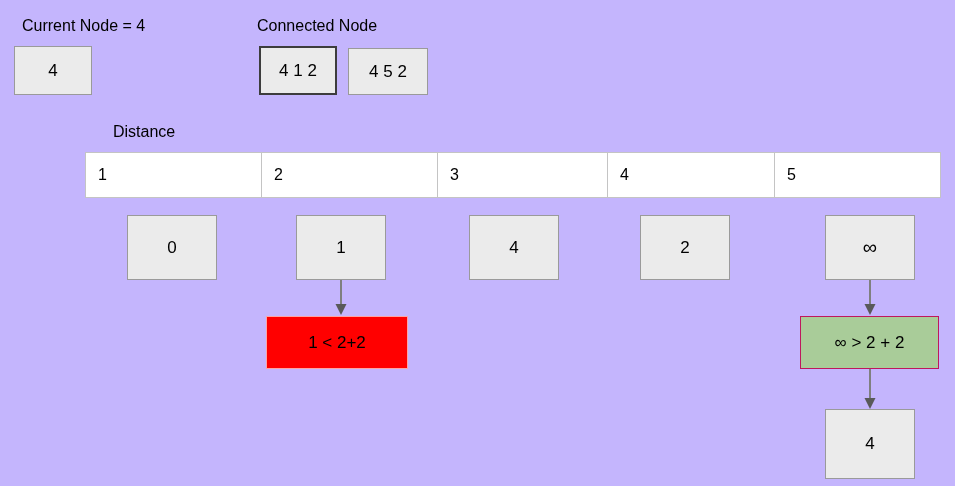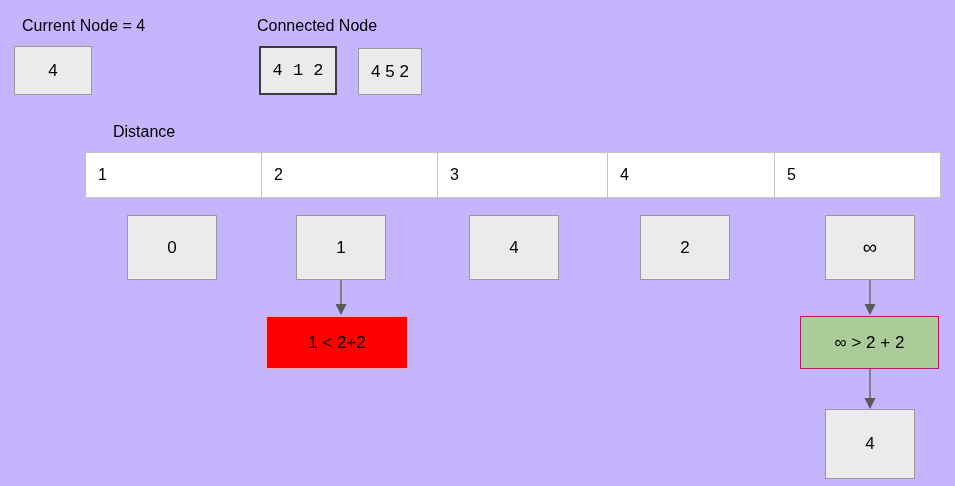--- a/index.html
+++ b/index.html
@@ -31,21 +31,20 @@
     background: #ebebeb;
     border: 1px solid #9a9a9a;
     display: flex;
     align-items: center;
     justify-content: center;
     font-size: 17px;
     color: #000000;
   }
   .box.strong {
     border: 2px solid #3d3d3d;
-    font-family: Liberation Mono, monospace;
   }
   .box.red {
     background: #ff0000;
     border: 1px solid #fca5a5;
   }
   .box.green {
     background: #a9cc99;
     border: 1px solid #be185d;
   }
   .table {
@@ -78,21 +77,21 @@
 <div id="canvas">
 
   <div class="lbl" style="left:22px; top:16px;">Current Node = 4</div>
 
   <div class="box" style="left:14px; top:46px; width:78px; height:49px;">4</div>
 
   <div class="lbl" style="left:257px; top:16px;">Connected Node</div>
 
   <div class="box strong" style="left:259px; top:46px; width:78px; height:49px;">4 1 2</div>
 
-  <div class="box" style="left:358px; top:48px; width:64px; height:47px;">4 5 2</div>
+  <div class="box" style="left:348px; top:48px; width:80px; height:47px;">4 5 2</div>
 
   <div class="lbl" style="left:89px; top:122px;margin-left:24px;">Distance</div>
 
   <div class="table" style="left:85px; top:152px; width:856px; height:46px;">
     <div class="cell" style="width:176px;">1</div>
     <div class="cell" style="width:176px;">2</div>
     <div class="cell" style="width:170px;">3</div>
     <div class="cell" style="width:167px;">4</div>
     <div class="cell" style="width:165px;">5</div>
   </div>

